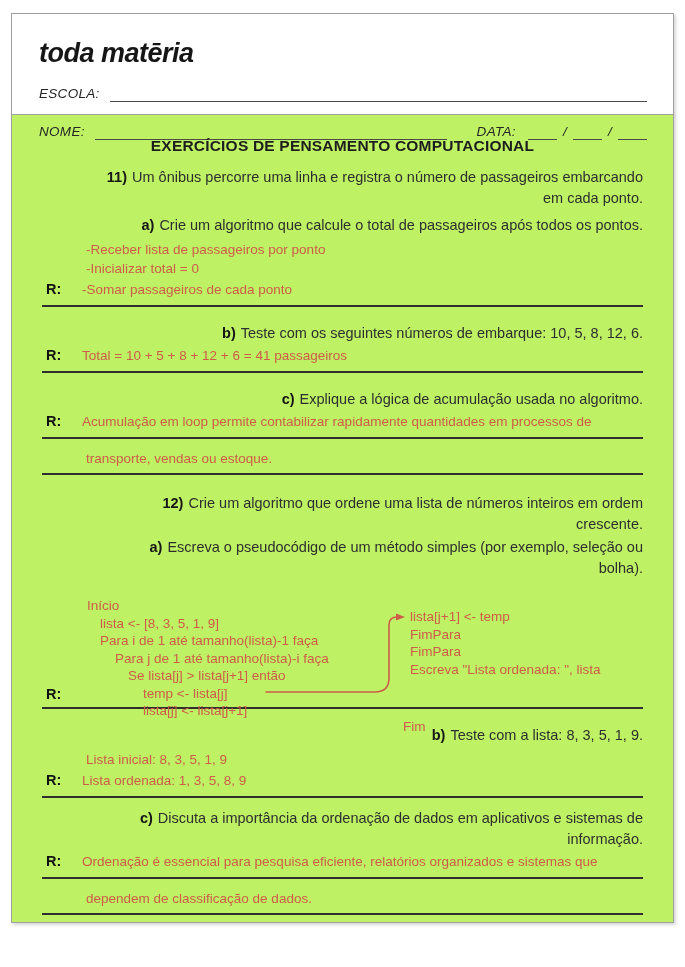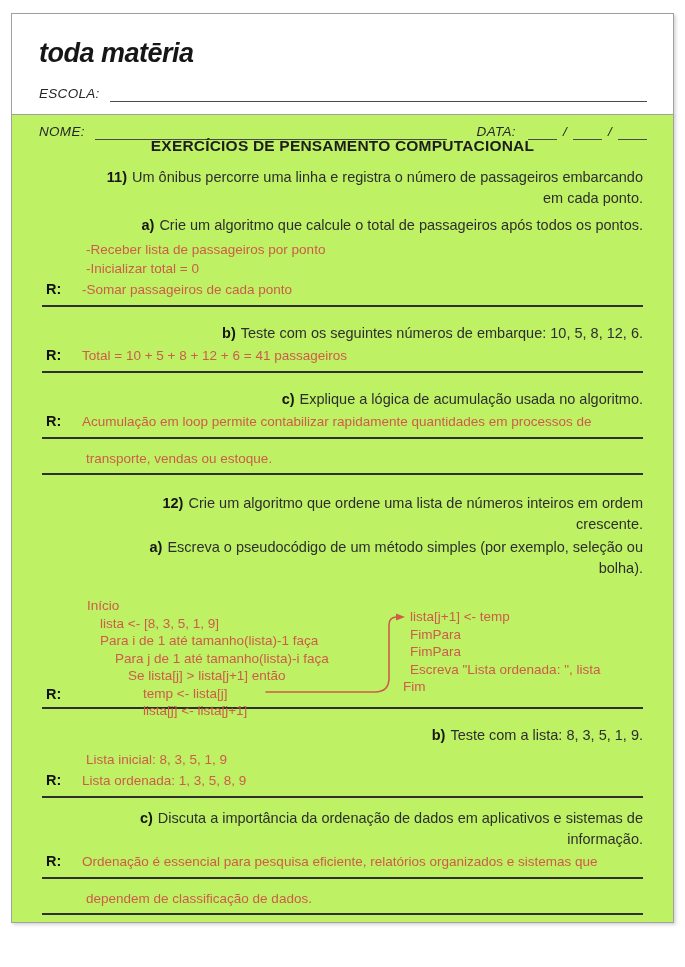--- a/index.html
+++ b/index.html
@@ -56,21 +56,21 @@
 
   
   .pseudo { position:relative; height:124px; margin-top:2px; }
   .code-col div { font-size:13.5px; line-height:17.5px; color:#cd5c49; font-weight:500; }
   .code-left { position:absolute; left:45px; top:16px; }
   .code-left div:nth-child(2), .code-left div:nth-child(3) { margin-left:13px; }
   .code-left div:nth-child(4) { margin-left:28px;text-align:right; }
   .code-left div:nth-child(5) { margin-left:41px; }
   .code-left div:nth-child(6), .code-left div:nth-child(7) { margin-left:56px; }
   .code-right { position:absolute; left:368px; top:27px; }
-  .code-right div:last-child { margin-left:-7px; }
+  .code-right div:last-child { margin-left:-7px;margin-top:40px; }
   .pseudo .r-label { position:absolute; left:0; top:104px; }
   .connector { position:absolute; left:0; top:0; pointer-events:none; }
   .rule-after-pseudo { border-bottom:2px solid #2f2f2f; height:2px; margin-top:2px; }
 </style>
 </head>
 <body>
 
 <div class="sheet">
 
   <div class="header-card">

